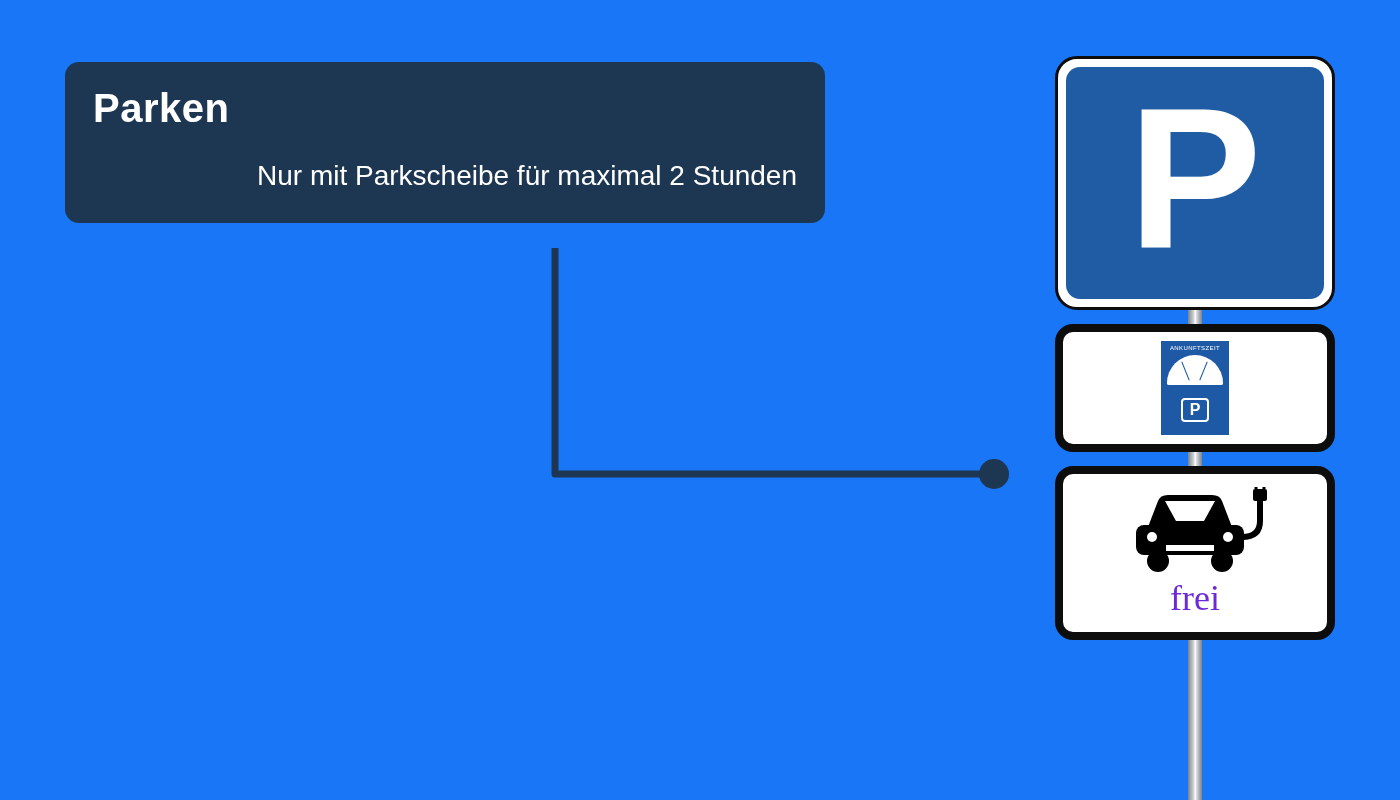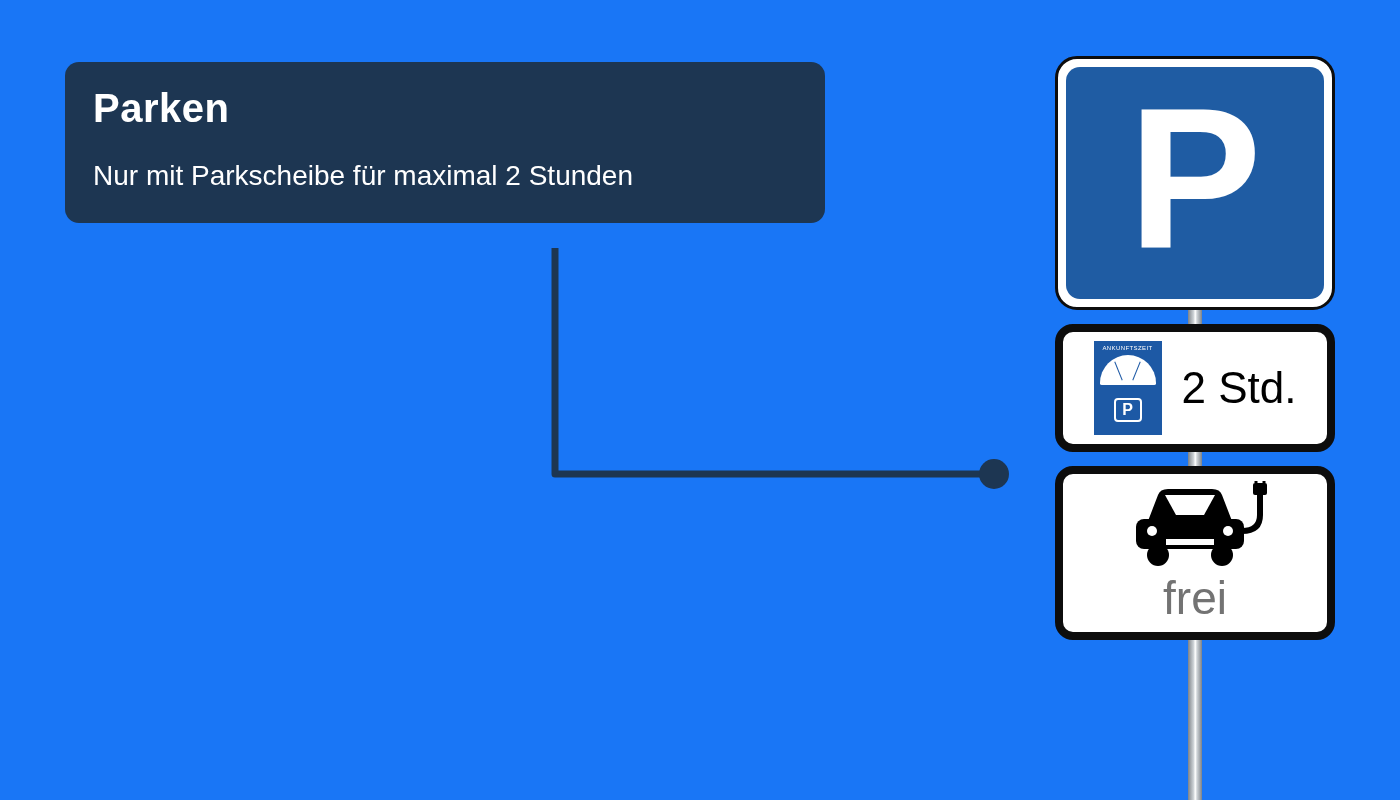--- a/index.html
+++ b/index.html
@@ -25,20 +25,21 @@
   .info-title {
     font-size: 40px;
     font-weight: 600;
     letter-spacing: 0.5px;
     margin-bottom: 26px;
   }
   .info-line {
     font-size: 28px;
     font-weight: 500;
     line-height: 1.35;
+    text-align: right;
   }
 
   
   .connector {
     position: absolute;
     pointer-events: none;
   }
 
   
   .sign-stack {
@@ -164,23 +165,23 @@
     border: 8px solid #0d0d0d;
     border-radius: 18px;
     display: flex;
     flex-direction: column;
     align-items: center;
     justify-content: center;
     gap: 0px;
   }
   .ev-icon { width: 170px; height: 92px; }
   .ev-text {
-    font-size: 46px;
-    font-family: Liberation Sans, sans-serif;
-    color:#737373;
+    font-size: 36px;
+    font-family: Liberation Serif, serif;
+    color:#6d28d9;
     margin-top:-2px;
   }
 </style>
 </head>
 <body>
 
 <div class="info-box">
   <div class="info-title">Parken</div>
   <div class="info-line">Nur mit Parkscheibe für maximal 2 Stunden</div>
 </div>
@@ -200,21 +201,20 @@
 
   <div class="pole-seg" style="height:14px"></div>
 
   <div class="sign-disc">
     <div class="disc-icon">
       <div class="top-label">ANKUNFTSZEIT</div>
       <div class="disc-dial"></div>
       <div class="disc-pointer"></div>
       <div class="disc-p">P</div>
     </div>
-    <div class="disc-text">2 Std.</div>
   </div>
 
   <div class="pole-seg" style="height:14px"></div>
 
   <div class="sign-ev">
     <svg class="ev-icon" viewBox="0 0 170 92">
 
       <path d="M38 40 L48 14 Q50 8 58 8 L102 8 Q110 8 112 14 L122 40 Z" fill="#000"></path>
       <rect x="26" y="38" width="108" height="30" rx="8" fill="#000"></rect>
 

